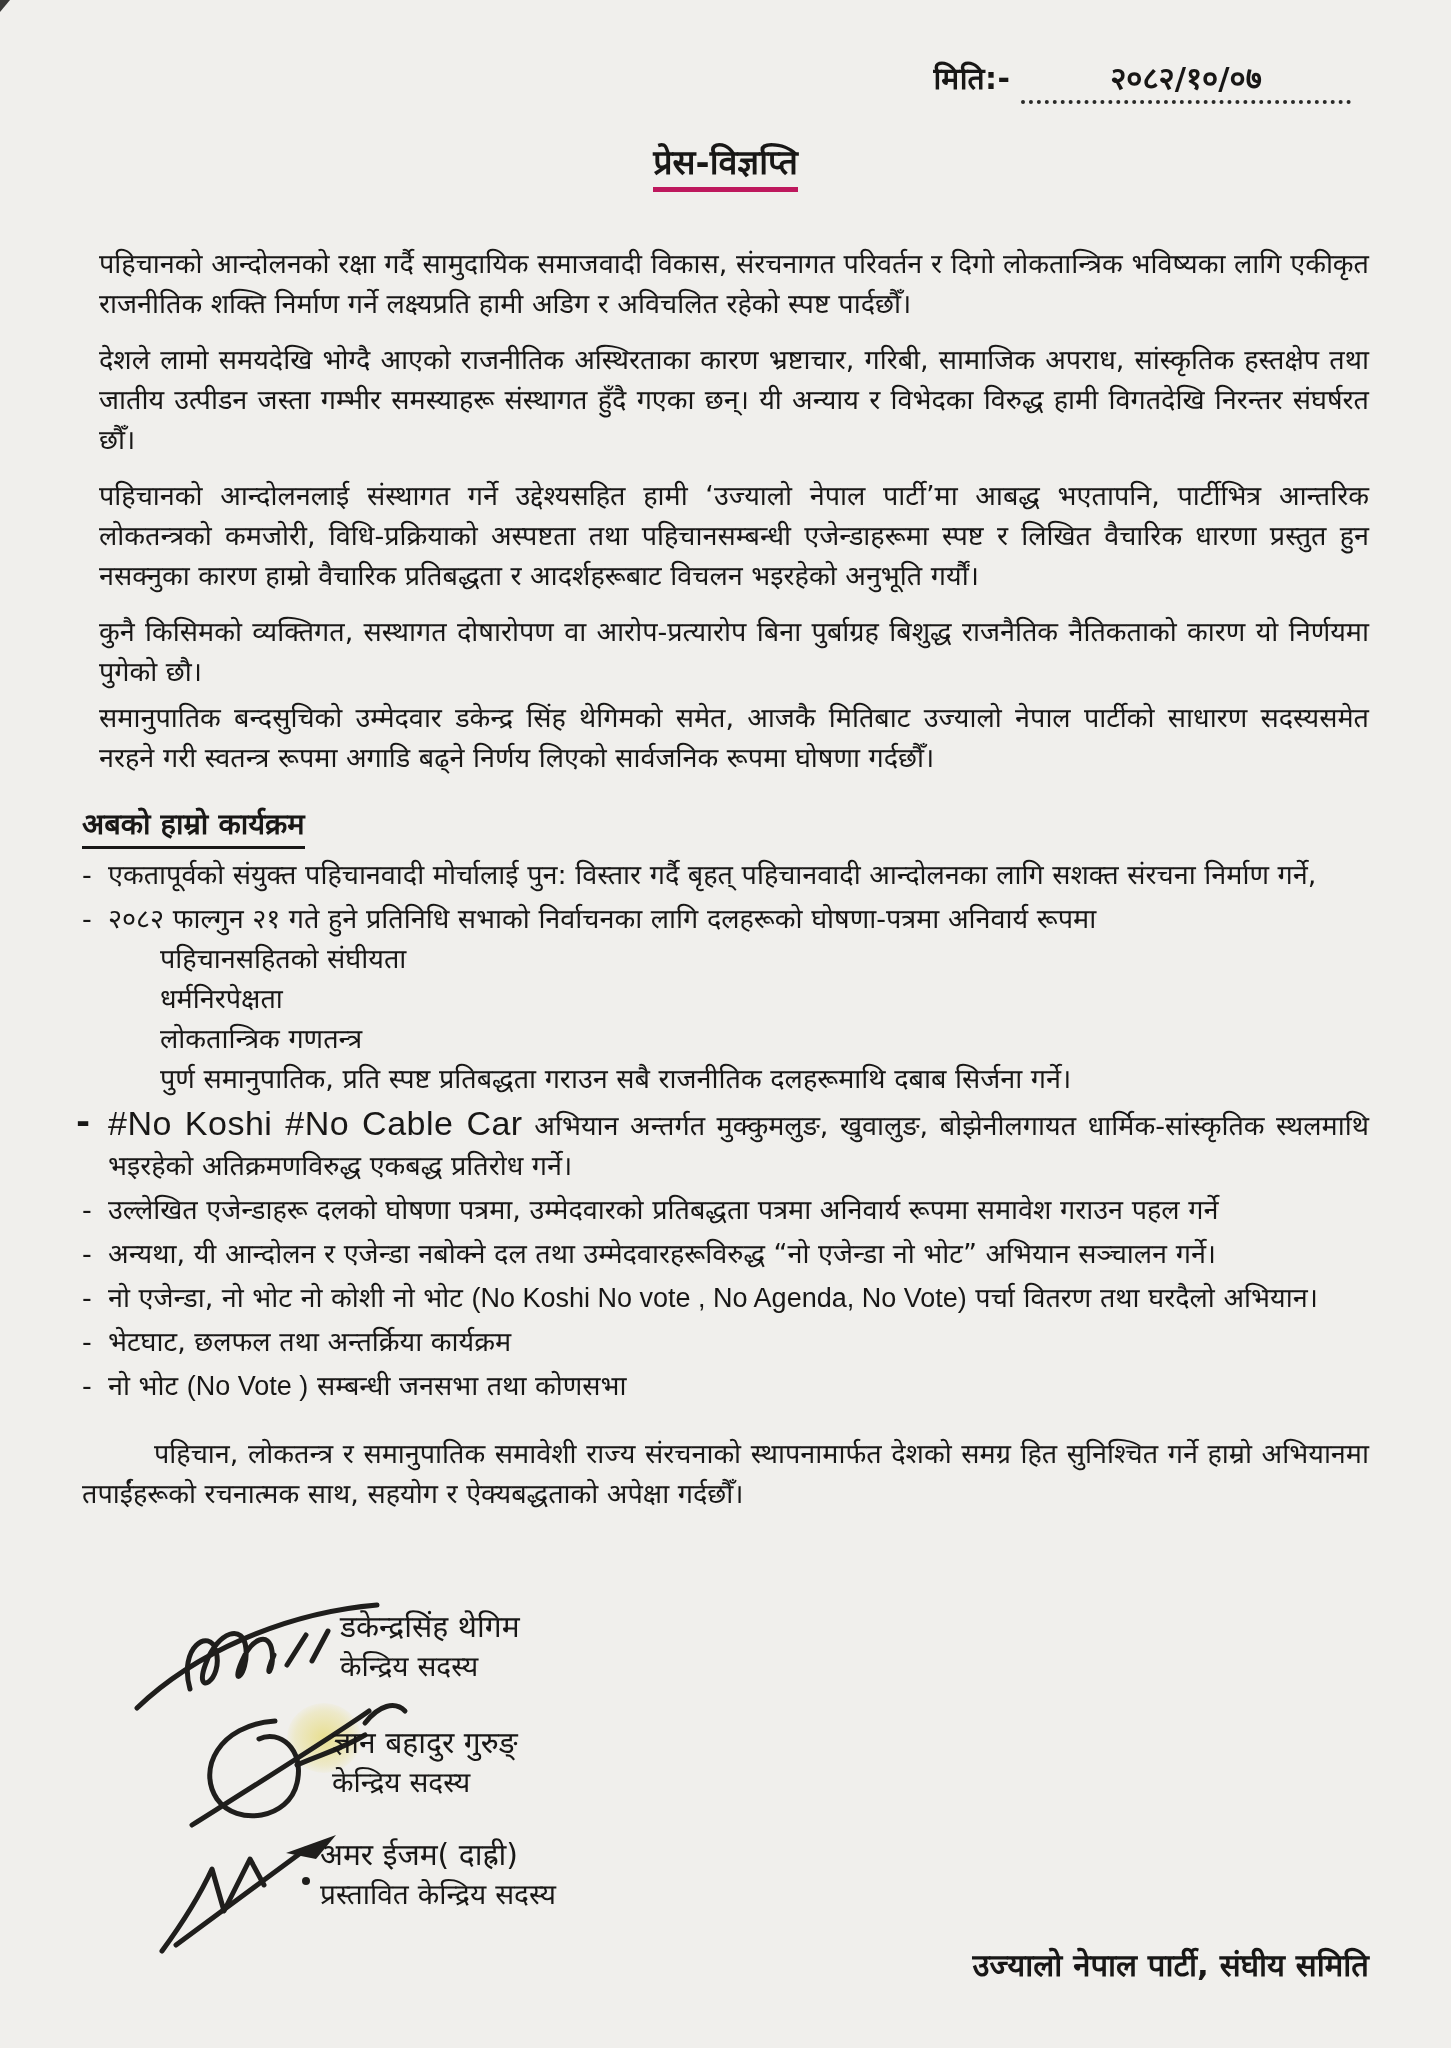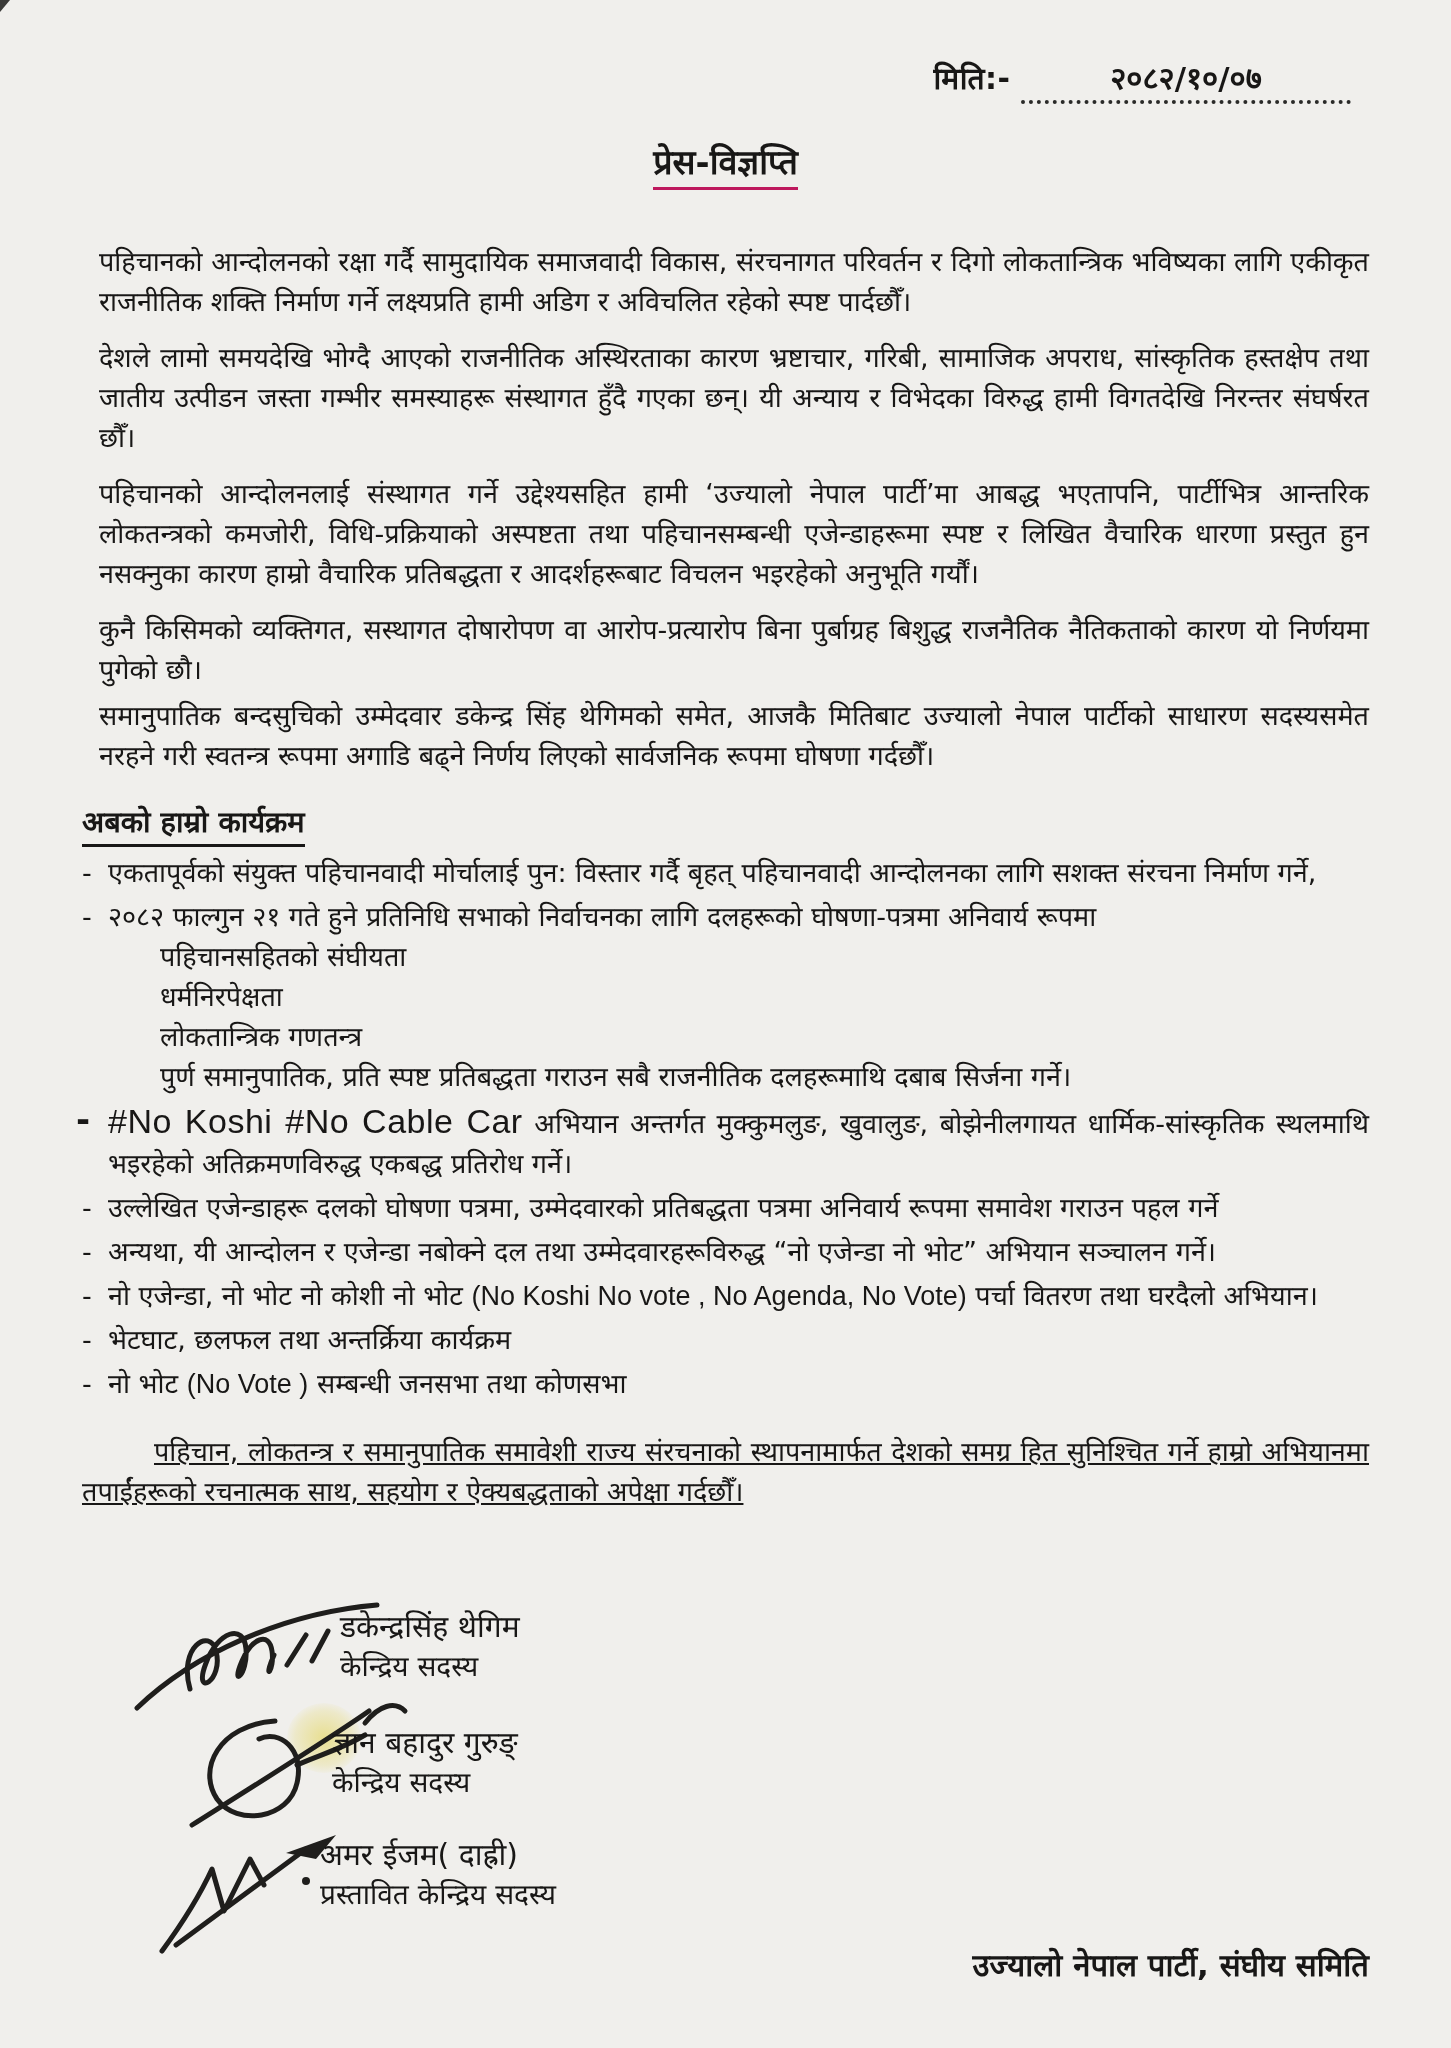--- a/index.html
+++ b/index.html
@@ -25,21 +25,21 @@
   .date-value {
     display:inline-block; min-width:330px; text-align:center;
     border-bottom:4px dotted #2a2a28; padding-bottom:2px;
     font-size:31px;
   }
 
   
   .title-wrap { text-align:center; margin-top:34px; }
   .doc-title {
     display:inline-block; font-size:34px; font-weight:bold;
-    border-bottom:3px solid #be185d; padding-bottom:3px;
+    border-bottom:5px solid #be185d; padding-bottom:3px;
   }
 
   
   .body-text { margin-top:52px; font-size:27px; line-height:40px; }
   .para { margin:0 0 16px 17px; text-align:justify; }
   .para.tight { margin-bottom:6px; }
   .para.no-gap { margin-bottom:0; }
 
   
   .program-heading-wrap { margin-top:26px; }
@@ -51,21 +51,21 @@
   
   .program-list { margin-top:6px; }
   .li { position:relative; padding-left:26px; margin-bottom:4px; text-align:justify; }
   .li > .dash { position:absolute; left:0; top:0; }
   .li.big-dash > .dash { font-size:34px; font-weight:bold; top:-2px; left:-6px; }
   .sub { padding-left:52px; }
   .latin { font-family:"Liberation Sans",sans-serif; }
   .latin-big { font-family:"Liberation Sans",sans-serif; font-size:34px; letter-spacing:0.5px;margin-top:32px; }
 
   
-  .closing { margin-top:28px; text-indent:72px; text-align:justify;text-decoration:underline; }
+  .closing { margin-top:28px; text-indent:72px; text-align:justify; }
 
   
   .signatures { position:absolute; left:82px; right:82px; top:1585px; height:463px; }
   .sig-svg { position:absolute; }
   .sig-svg path { stroke:#1f1e1c; stroke-width:5; fill:none; stroke-linecap:round; stroke-linejoin:round; }
   .sig-svg .filled { fill:#1f1e1c; stroke:none; }
   .smudge {
     position:absolute; width:74px; height:70px; border-radius:50%;
     background:radial-gradient(ellipse at center, rgba(228,214,96,0.65) 0%, rgba(228,214,96,0.25) 55%, rgba(228,214,96,0) 75%);
   }

